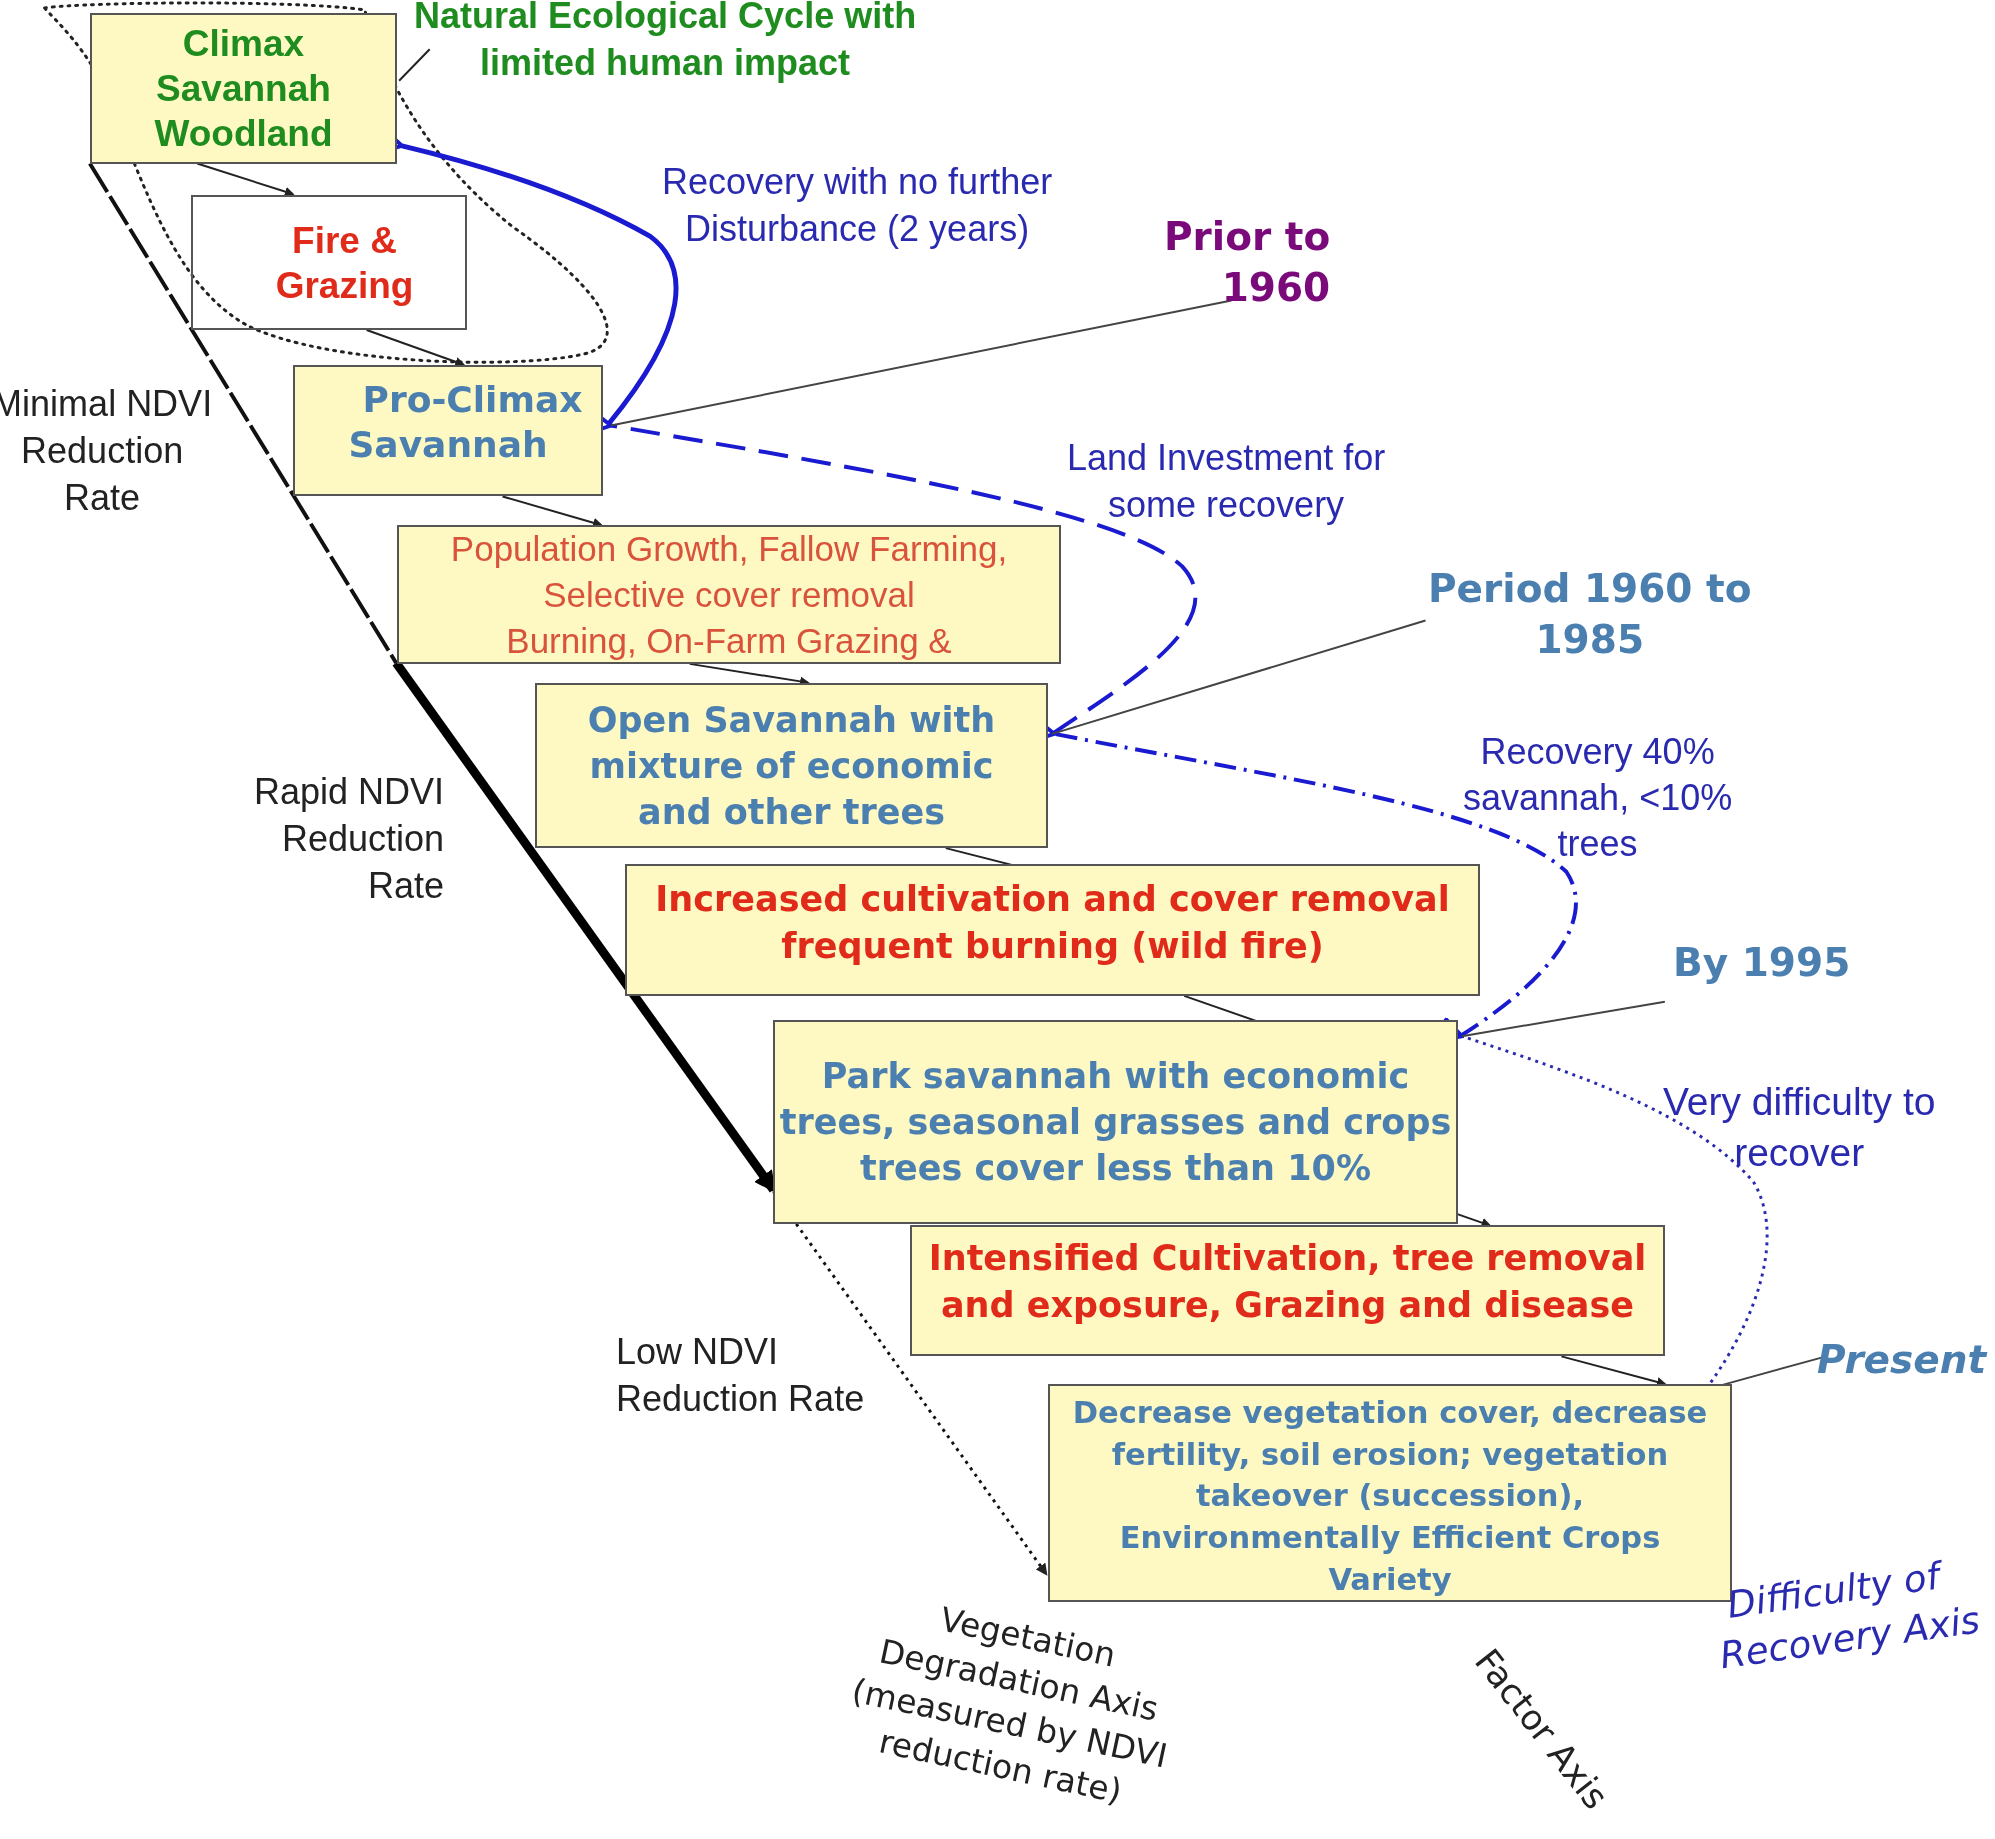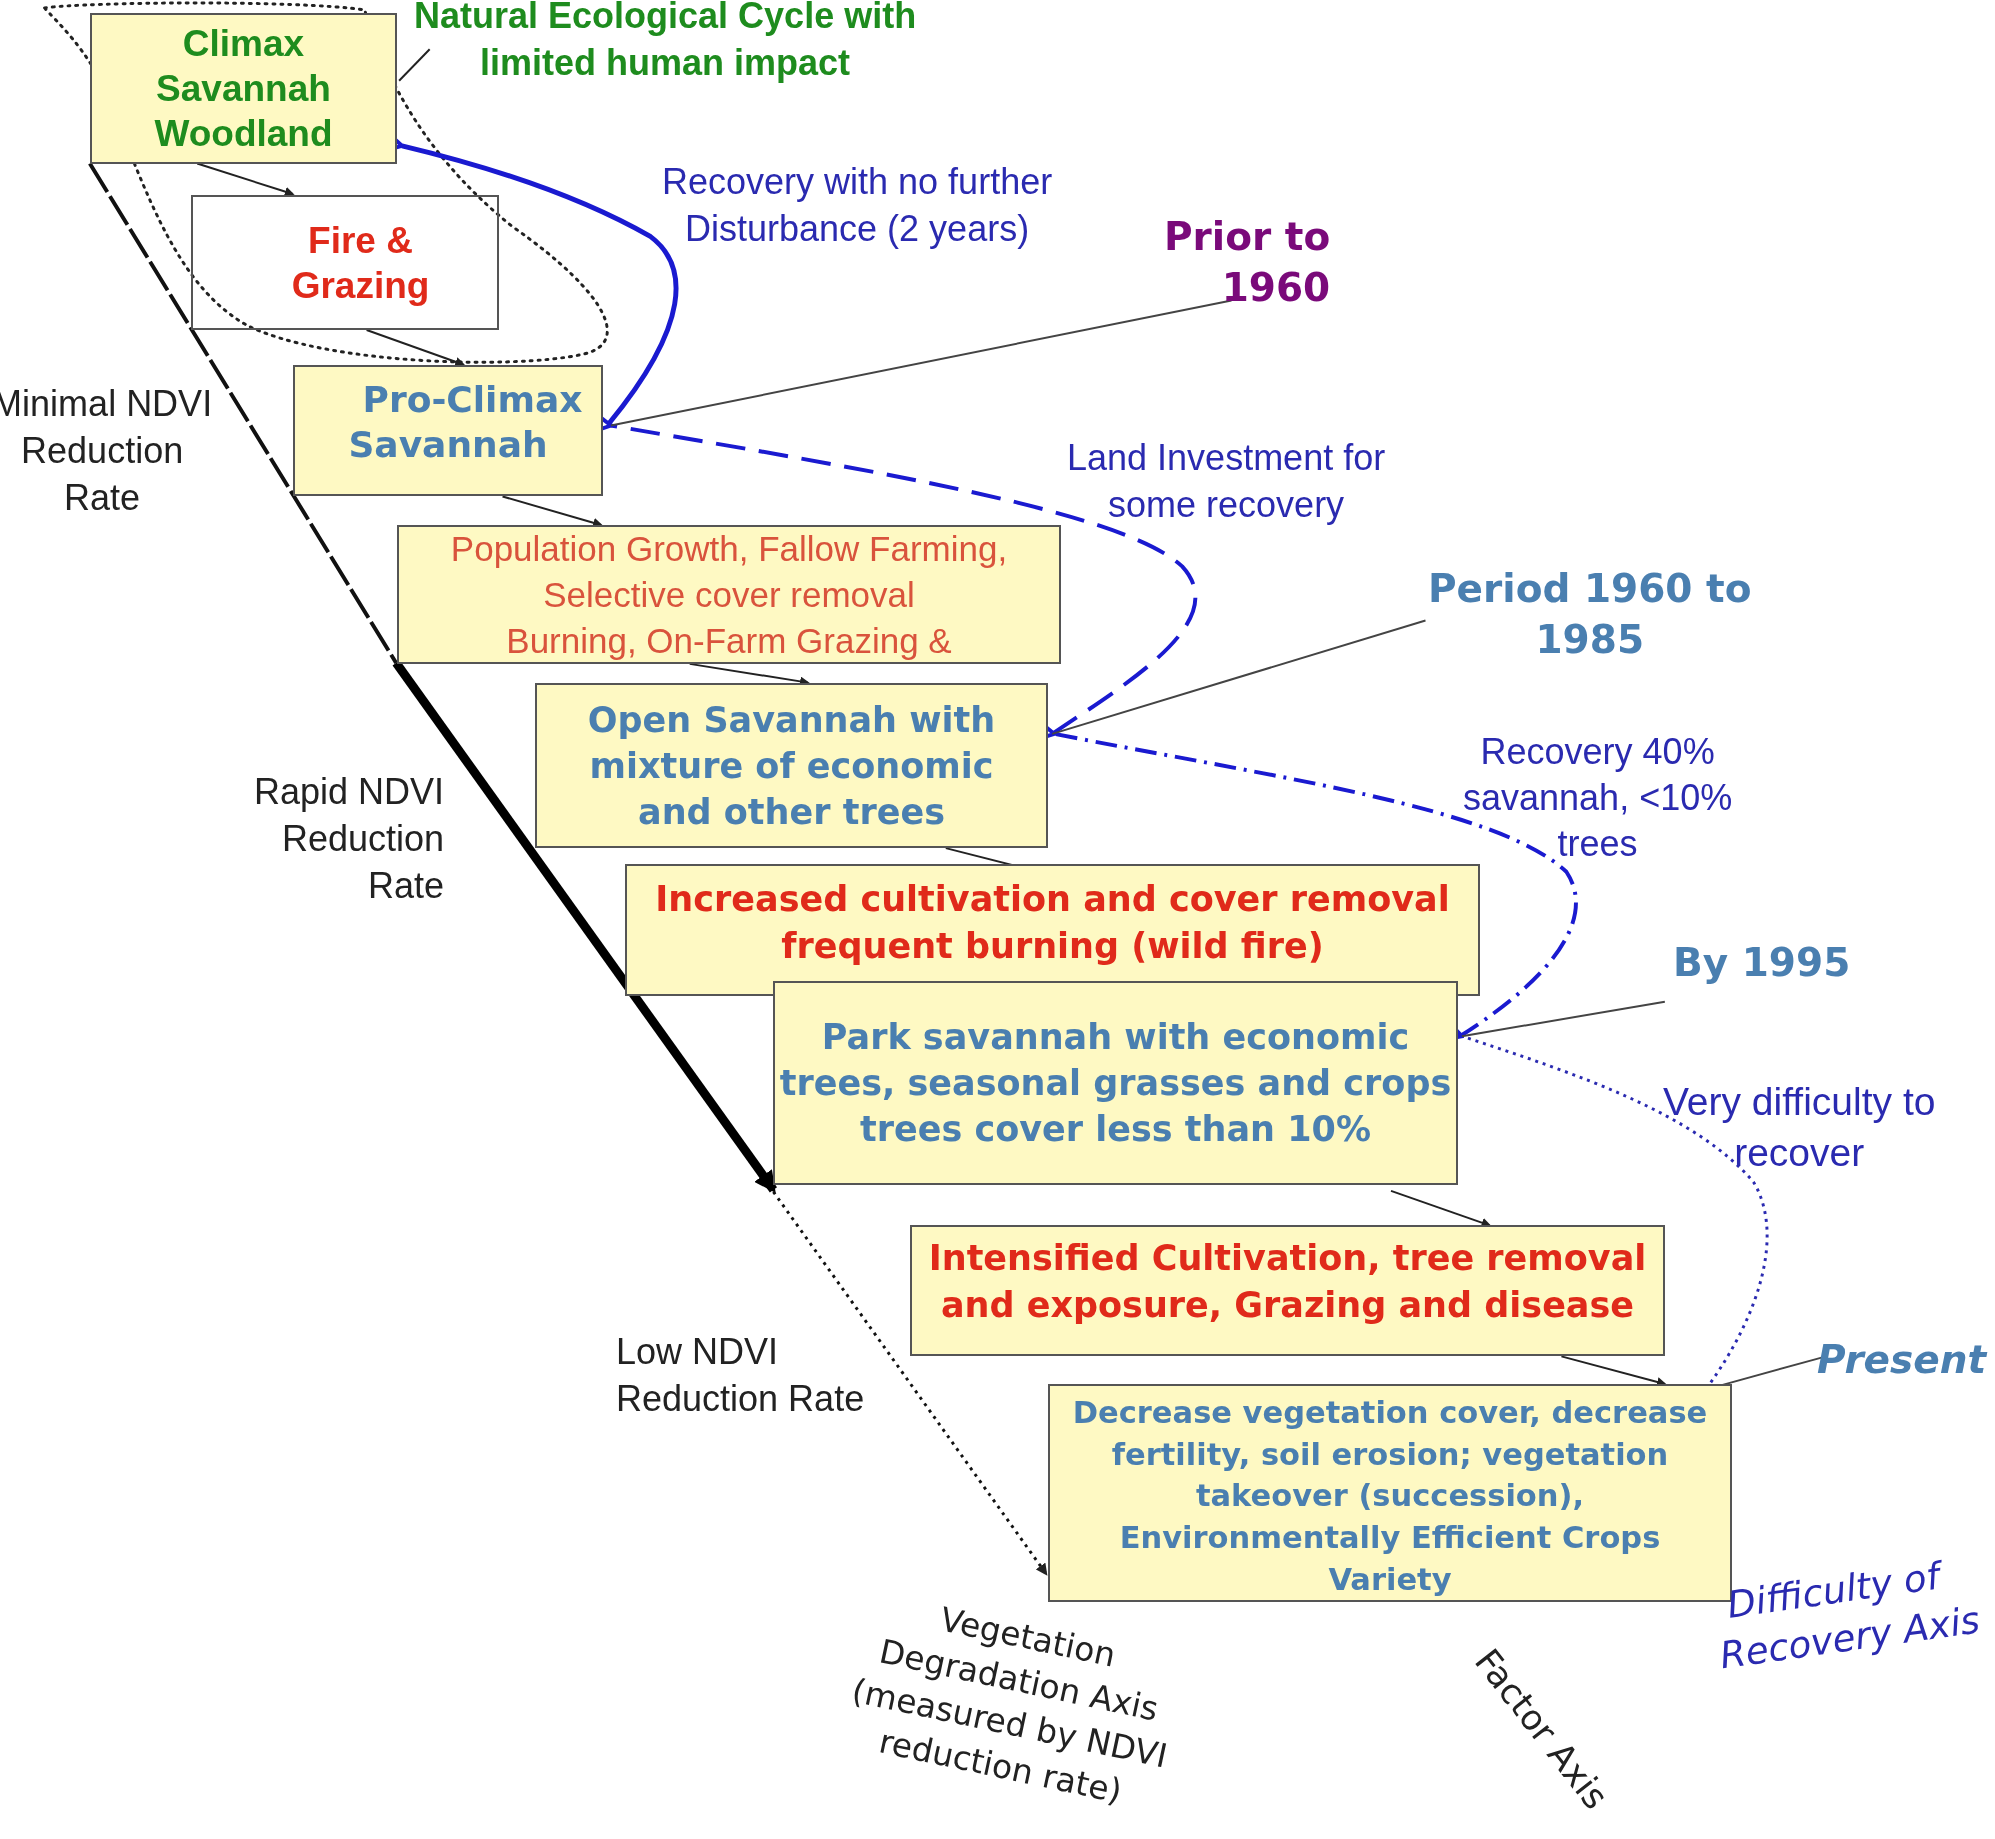--- a/index.html
+++ b/index.html
@@ -71,21 +71,21 @@
   <span>Natural Ecological Cycle with</span>
   <span>limited human impact</span>
 </div>
 
 <div class="box bold green cond" style="left:90px; top:12.8px; width:307px; height:151px; font-size:37px; line-height:45px;">
   <span>Climax</span>
   <span>Savannah</span>
   <span>Woodland</span>
 </div>
 
-<div class="box bold red cond" style="left:191px; top:195px; width:308px; height:135px; font-size:37px; line-height:45px; background:transparent;padding-left:31px;">
+<div class="box bold red cond" style="left:191px; top:195px; width:276px; height:135px; font-size:37px; line-height:45px; background:transparent;padding-left:31px;">
   <span>Fire &amp;</span>
   <span>Grazing</span>
 </div>
 
 <div class="box bold steel" style="left:293px; top:365px; width:310px; height:131px; font-size:36px; line-height:45px; justify-content:flex-start; padding-top:9.9px;">
   <span style="margin-left:49px;">Pro-Climax</span>
   <span>Savannah</span>
 </div>
 
 <div class="box salmon cond" style="left:397px; top:525px; width:664px; height:139px; font-size:35px; line-height:46px;">
@@ -98,21 +98,21 @@
   <span>Open Savannah with</span>
   <span>mixture of economic</span>
   <span>and other trees</span>
 </div>
 
 <div class="box bold red" style="left:625px; top:864px; width:855px; height:132px; font-size:35px; line-height:47px; justify-content:flex-start; padding-top:9.9px;">
   <span>Increased cultivation and cover removal</span>
   <span>frequent burning (wild fire)</span>
 </div>
 
-<div class="box bold steel" style="left:773px; top:981px; width:685px; height:204px; font-size:35px; line-height:46px;">
+<div class="box bold steel" style="left:773px; top:1020px; width:685px; height:204px; font-size:35px; line-height:46px;">
   <span>Park savannah with economic</span>
   <span>trees, seasonal grasses and crops</span>
   <span>trees cover less than 10%</span>
 </div>
 
 <div class="box bold red" style="left:910px; top:1225px; width:755px; height:131px; font-size:35px; line-height:47px; justify-content:flex-start; padding-top:7.9px;">
   <span>Intensified Cultivation, tree removal</span>
   <span>and exposure, Grazing and disease</span>
 </div>
 

